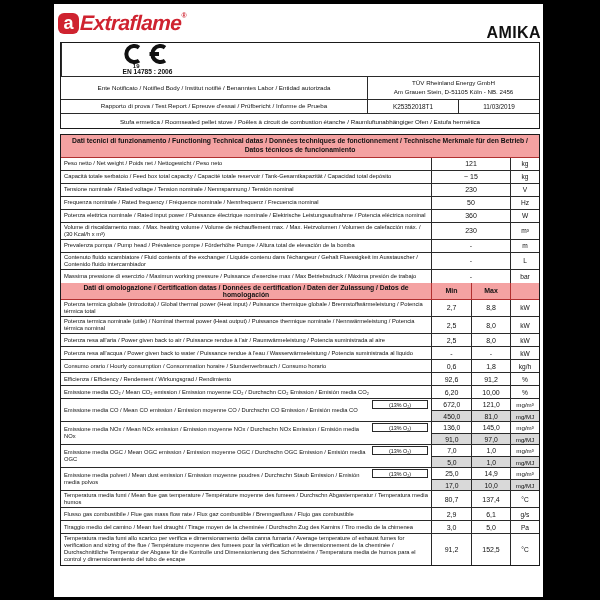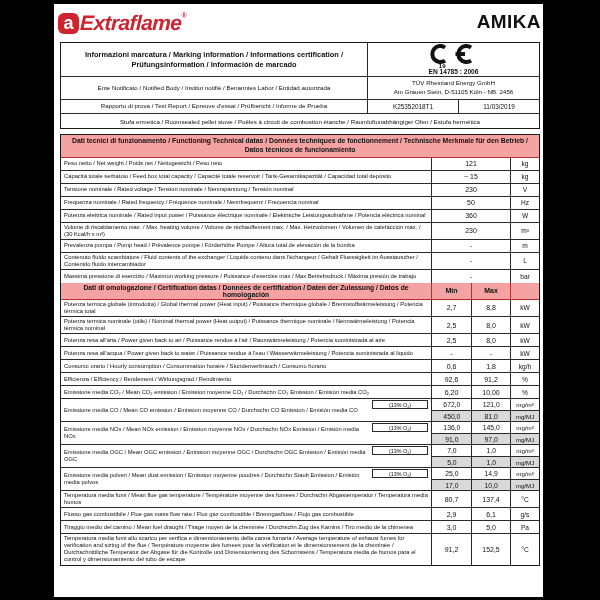--- a/index.html
+++ b/index.html
@@ -11,21 +11,21 @@
   
   .brandbar{display:flex;align-items:flex-start;justify-content:space-between;
     padding:7px 2px 5px 4px;height:38px}
   .logo{display:flex;align-items:center}
   .logo-icon{width:21px;height:21px;background:#cf2330;border-radius:6px;color:#fff;
     font-weight:bold;font-size:18px;line-height:1;display:flex;align-items:center;
     justify-content:center;margin-right:1px}
   .logo-text{font-size:21px;font-weight:bold;color:#cf2330;letter-spacing:-0.6px;
     font-style:italic;transform:skewX(-2deg)}
   .reg{font-size:7px;color:#cf2330;font-weight:bold;align-self:flex-start;margin-top:1px}
-  .product{font-size:19px;font-weight:bold;letter-spacing:0.4px;margin-top:0}
+  .product{font-size:16px;font-weight:bold;letter-spacing:0.4px;margin-top:13px}
 
   
   .certbox{border:1.5px solid #1a1a1a}
   .cb-row{display:flex;border-bottom:1px solid #2a2a2a}
   .cb-row:last-child{border-bottom:none}
   .cb-label{flex:1;display:flex;align-items:center;justify-content:center;
     text-align:center;font-size:6.2px;line-height:1.35;padding:2px 10px}
   .cb-title{font-weight:bold;font-size:7.4px}
   .cb-right{width:172px;border-left:1px solid #2a2a2a;display:flex;flex-direction:column;
     align-items:center;justify-content:center;font-size:6.2px;line-height:1.4;text-align:center;padding:1px}
@@ -94,21 +94,20 @@
       <span class="logo-icon">a</span>
       <span class="logo-text">Extraflame</span>
       <span class="reg">®</span>
     </div>
     <div class="product">AMIKA</div>
   </div>
 
   <div class="content">
     <div class="certbox">
       <div class="cb-row cb-row-hdr">
-        <div class="cb-label cb-title">Informazioni marcatura / Marking information / Informations certification / Prüfungsinformation / Información de marcado</div>
         <div class="cb-right">
           <div class="ce-wrap">
             <svg class="ce-svg" width="52" height="20" viewBox="0 0 104 40">
               <path d="M 34,7 A 16,16 0 1 0 34,33" fill="none" stroke="#111" stroke-width="8"></path>
               <path d="M 86,7 A 16,16 0 1 0 86,33" fill="none" stroke="#111" stroke-width="8"></path>
               <path d="M 55,20 H 74" fill="none" stroke="#111" stroke-width="8"></path>
             </svg>
             <span class="ce-num">19</span>
             <span class="ce-std">EN 14785 : 2006</span>
           </div>

